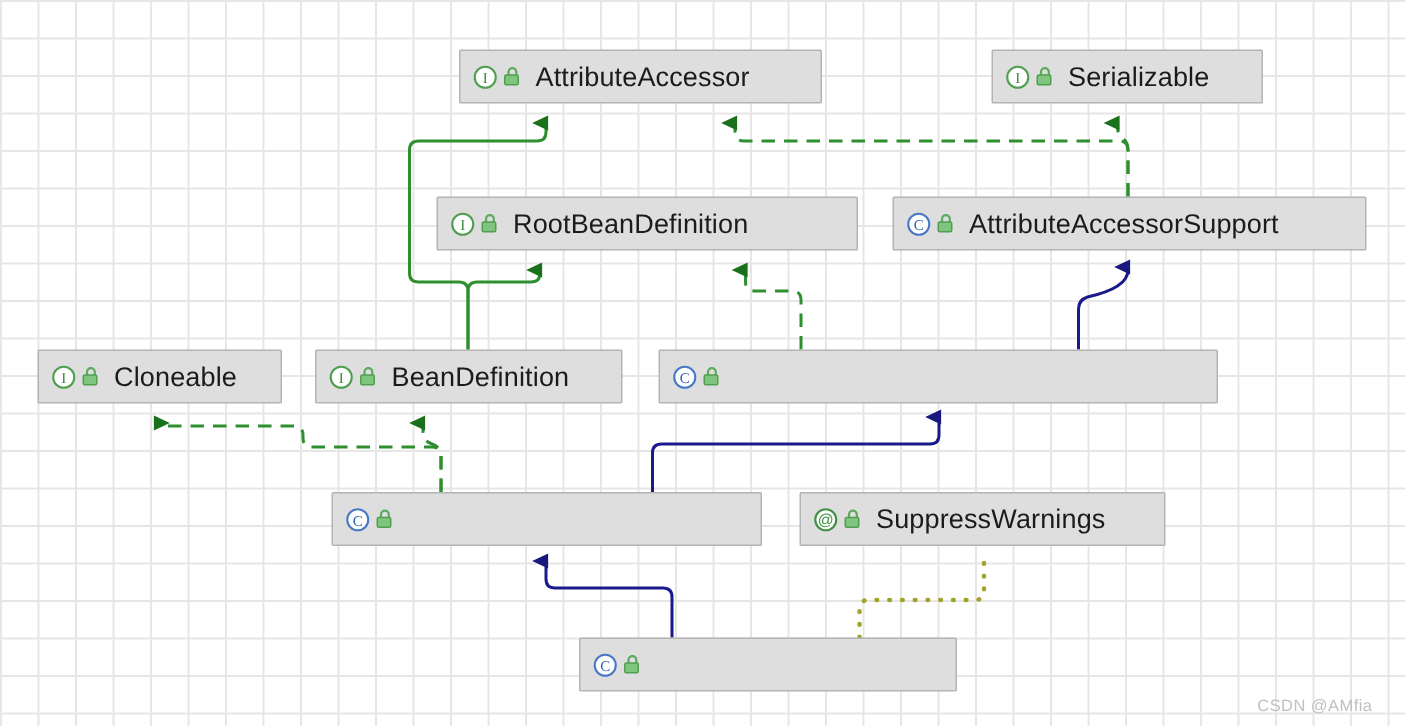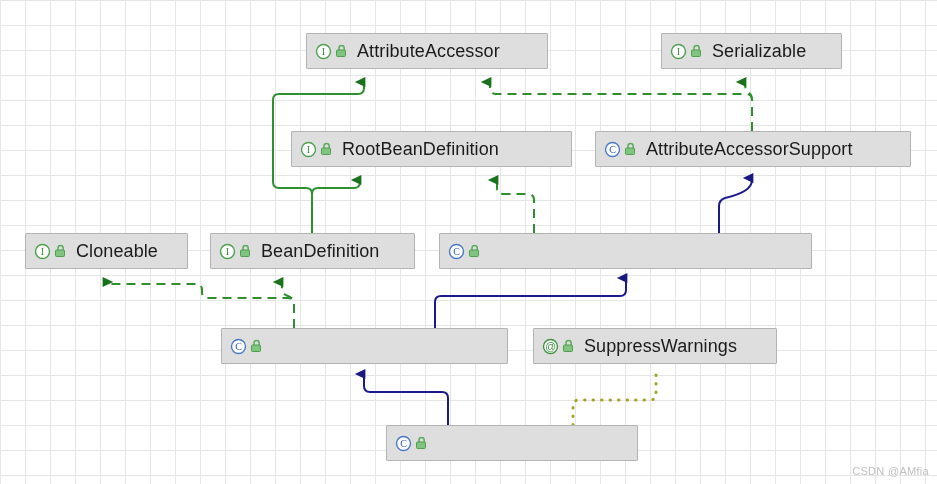--- a/index.html
+++ b/index.html
@@ -62,21 +62,21 @@
     display: block;
   }
   .node-label {
     font-size: 18px;
     color: #1b1b1b;
     letter-spacing: 0.1px;
     line-height: 1;
   }
   .watermark {
     position: absolute;
-    right: 8px;
+    right: 22px;
     bottom: 7px;
     font-size: 11px;
     color: #c0c0c0;
     letter-spacing: 0.3px;
     user-select: none;
   }
 </style>
 </head>
 <body>
 

